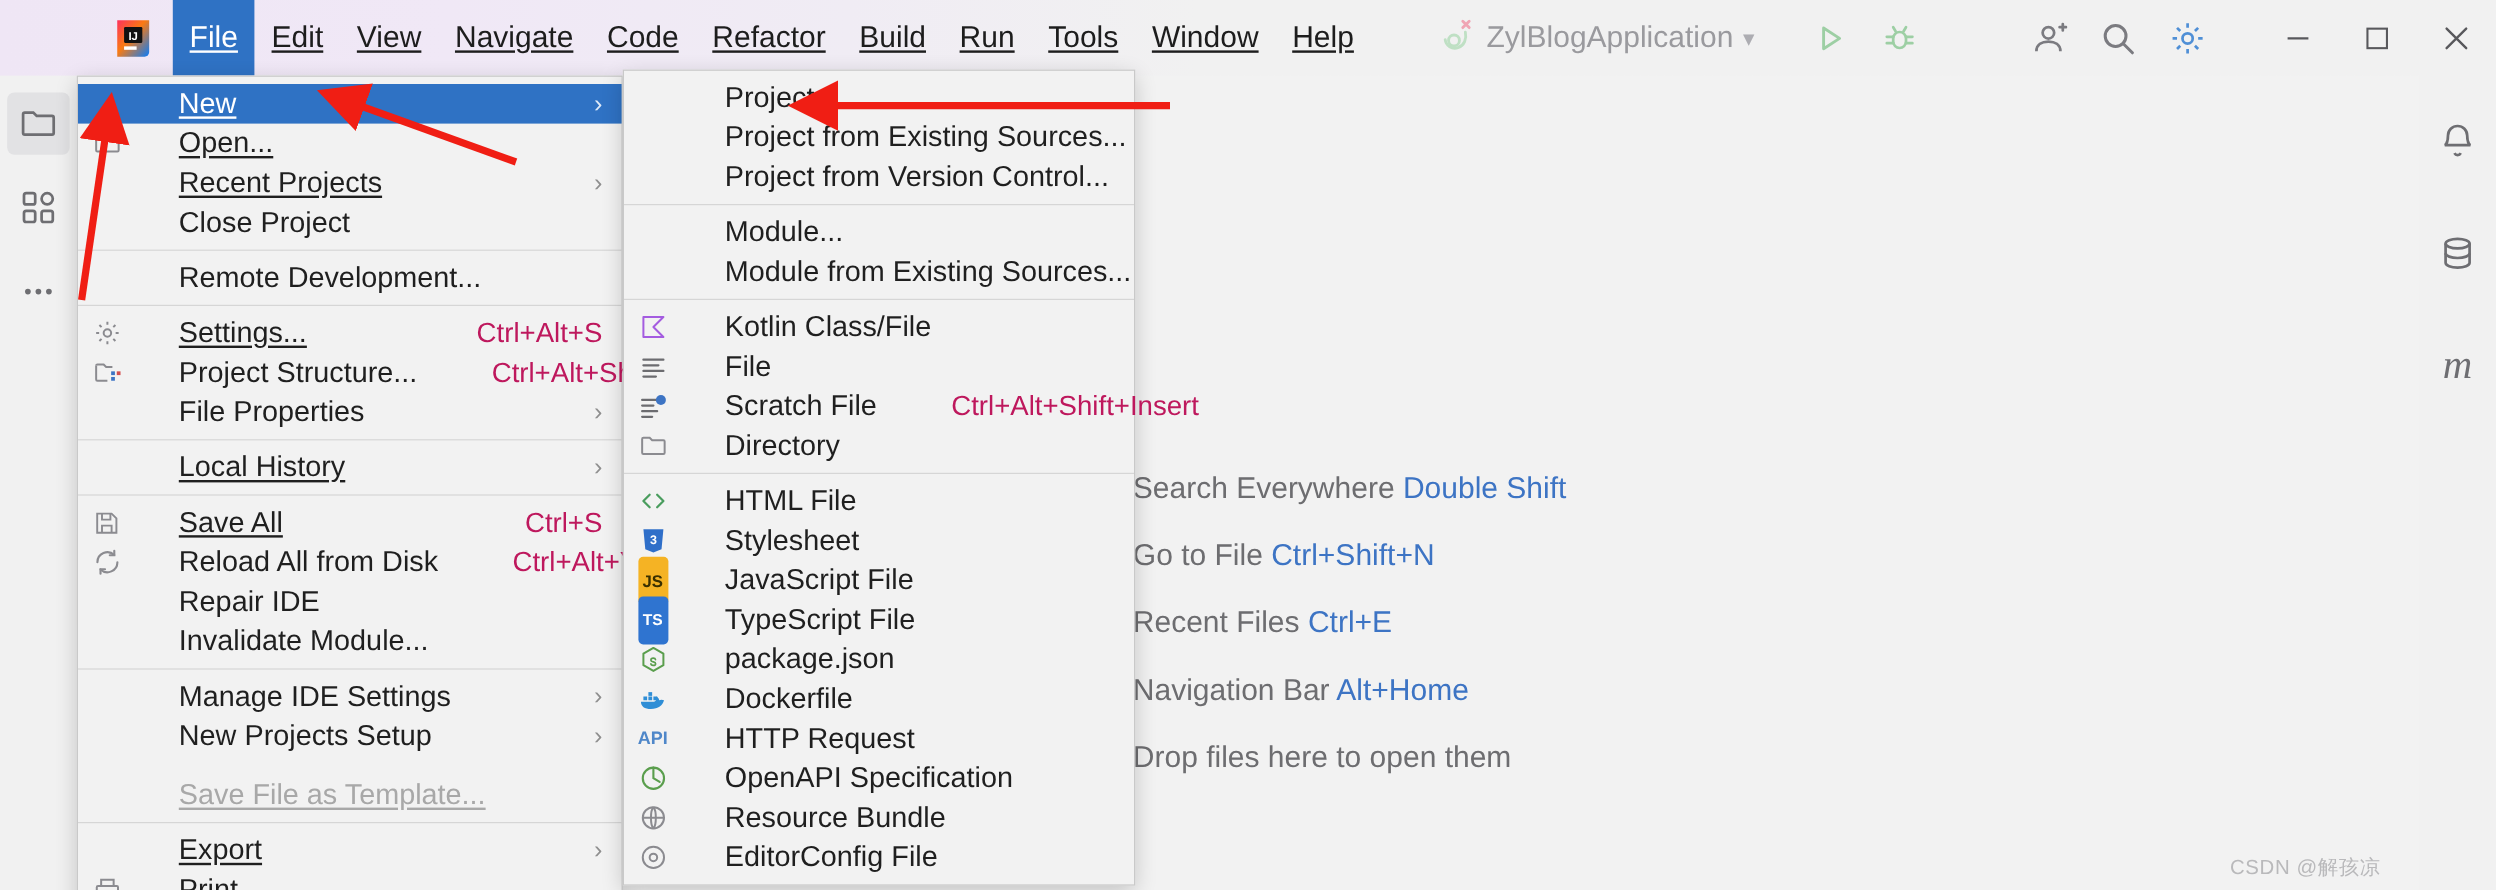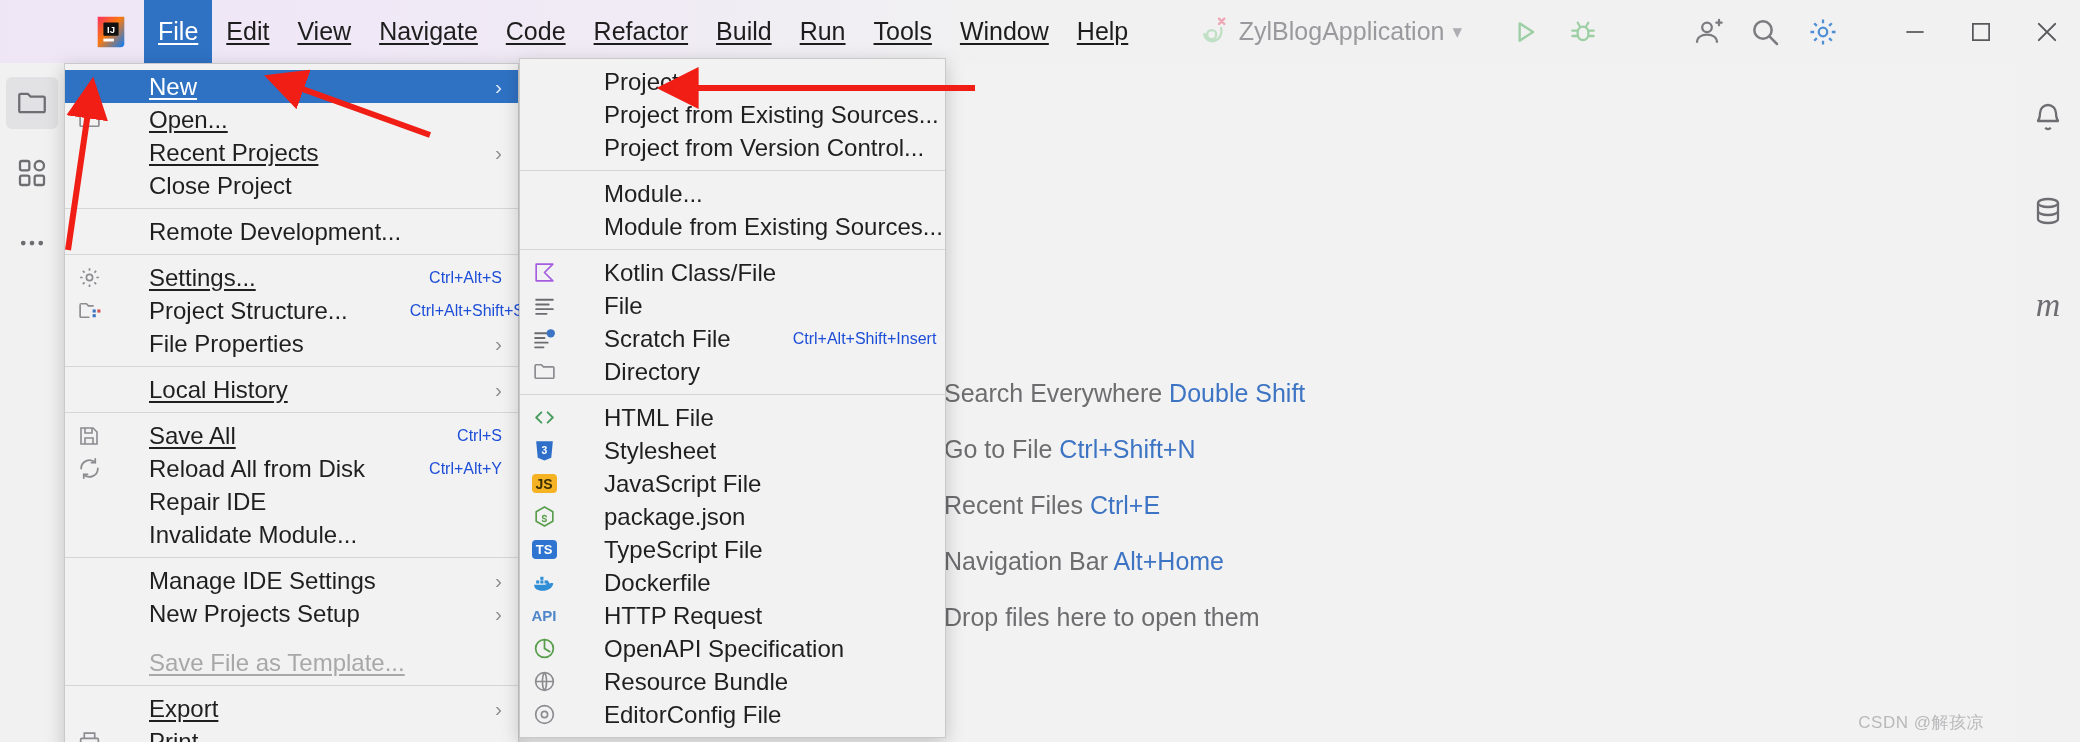--- a/index.html
+++ b/index.html
@@ -52,21 +52,21 @@
     background: #f1f1f1; display: flex; flex-direction: column; align-items: center;
     padding-top: 28px; gap: 42px;
   }
 
   
   .editor-bg {
     position: absolute; left: 64px; top: 63px; right: 64px; bottom: 0;
     background: #f2f2f2;
   }
   .welcome {
-    position: absolute; left: 880px; top: 316px; width: 760px;
+    position: absolute; left: 880px; top: 330px; width: 760px;
     display: flex; flex-direction: column; gap: 27px;
   }
   .wrow { font-size: 25px; color: #6d6d70; white-space: nowrap; }
   .wkey { color: #3d74c4; }
   .scroll-mark {
     position: absolute; left: 0px; top: 380px; width: 7px; height: 80px;
     background: #f08b7a; border-radius: 3px;
   }
   .left-pane-edge {
     position: absolute; left: 64px; top: 63px; width: 8px; height: 679px;
@@ -86,26 +86,26 @@
     position: relative; display: flex; align-items: center; height: 33px;
     padding: 0 16px 0 0; font-size: 24px; color: #1f1f1f; white-space: nowrap; gap: 36px;
   }
   .mi.sel { background: #2f72c4; color: #ffffff; }
   .mi.disabled { color: #a8a8a8; margin-top: 16px; }
   .mi-ico {
     width: 48px; min-width: 48px; height: 33px;
     display: flex; align-items: center; justify-content: center;
   }
   .mi-label { flex: 1 1 auto; }
-  .mi-key { color: #1d4ed8; font-size: 16px; margin-left: 26px; }
+  .mi-key { color: #be185d; font-size: 23px; margin-left: 26px; }
   .mi-arrow { color: #8f8f8f; font-size: 21px; margin-left: 20px; }
   .mi.sel .mi-arrow { color: #dfeaf8; }
   .sep { height: 1px; background: #d6d6d6; margin: 6px 0; }
   .badge {
-    width: 25px; height: 19px; border-radius: 5px; color: #fff;
+    width: 25px; height: 40px; border-radius: 5px; color: #fff;
     font-size: 14px; font-weight: bold; display:flex; align-items:center; justify-content:center;
     font-family: "Liberation Sans", sans-serif;
   }
   .badge.js { background: #f5b324; color: #3a3000; border-radius: 4px; }
   .badge.ts { background: #2f74d0; border-radius: 4px; font-size: 13px; }
   .badge.api { color: #4f87c9; background: transparent; font-size: 15px; font-weight: 600; }
 
   
   .ann { position: absolute; pointer-events: none; }
 
@@ -537,32 +537,32 @@
       <span class="mi-label">Stylesheet</span>
     </div>
     <div class="mi">
       <span class="mi-ico">
         <span class="badge js">JS</span>
       </span>
       <span class="mi-label">JavaScript File</span>
     </div>
     <div class="mi">
       <span class="mi-ico">
+        <span class="badge ts">TS</span>
+      </span>
+      <span class="mi-label">TypeScript File</span>
+    </div>
+    <div class="mi">
+      <span class="mi-ico">
         <svg width="25" height="25" viewBox="0 0 24 24" fill="none" stroke="#5a9e4d" stroke-width="1.6" stroke-linejoin="round">
           <path d="M12 2.8l8 4.6v9.2l-8 4.6-8-4.6V7.4z"></path>
           <path d="M10 15.5c0 .9.7 1.3 1.8 1.3 1.3 0 2-.5 2-1.4 0-.8-.5-1.1-1.8-1.4-1.4-.3-2-.7-2-1.6 0-.9.8-1.4 1.9-1.4 1 0 1.7.4 1.8 1.2" stroke-width="1.3" stroke-linecap="round"></path>
         </svg>
       </span>
       <span class="mi-label">package.json</span>
-    </div>
-    <div class="mi">
-      <span class="mi-ico">
-        <span class="badge ts">TS</span>
-      </span>
-      <span class="mi-label">TypeScript File</span>
     </div>
     <div class="mi">
       <span class="mi-ico">
         <svg width="25" height="25" viewBox="0 0 24 24" fill="#2f8ed6">
           <rect x="4" y="10" width="3" height="3"></rect>
             <rect x="8" y="10" width="3" height="3"></rect>
           <rect x="12" y="10" width="3" height="3"></rect>
             <rect x="8" y="6.5" width="3" height="3"></rect>
           <path d="M2 14c0 4 3 6 8 6 6 0 9.5-3 10.5-7-1.5-.8-3-.5-3.8 0-.4-2-2-3-2-3s-1 1.3-.7 3.2c-.4.6-1.3 1-2.4 1H2z"></path>
         </svg>

